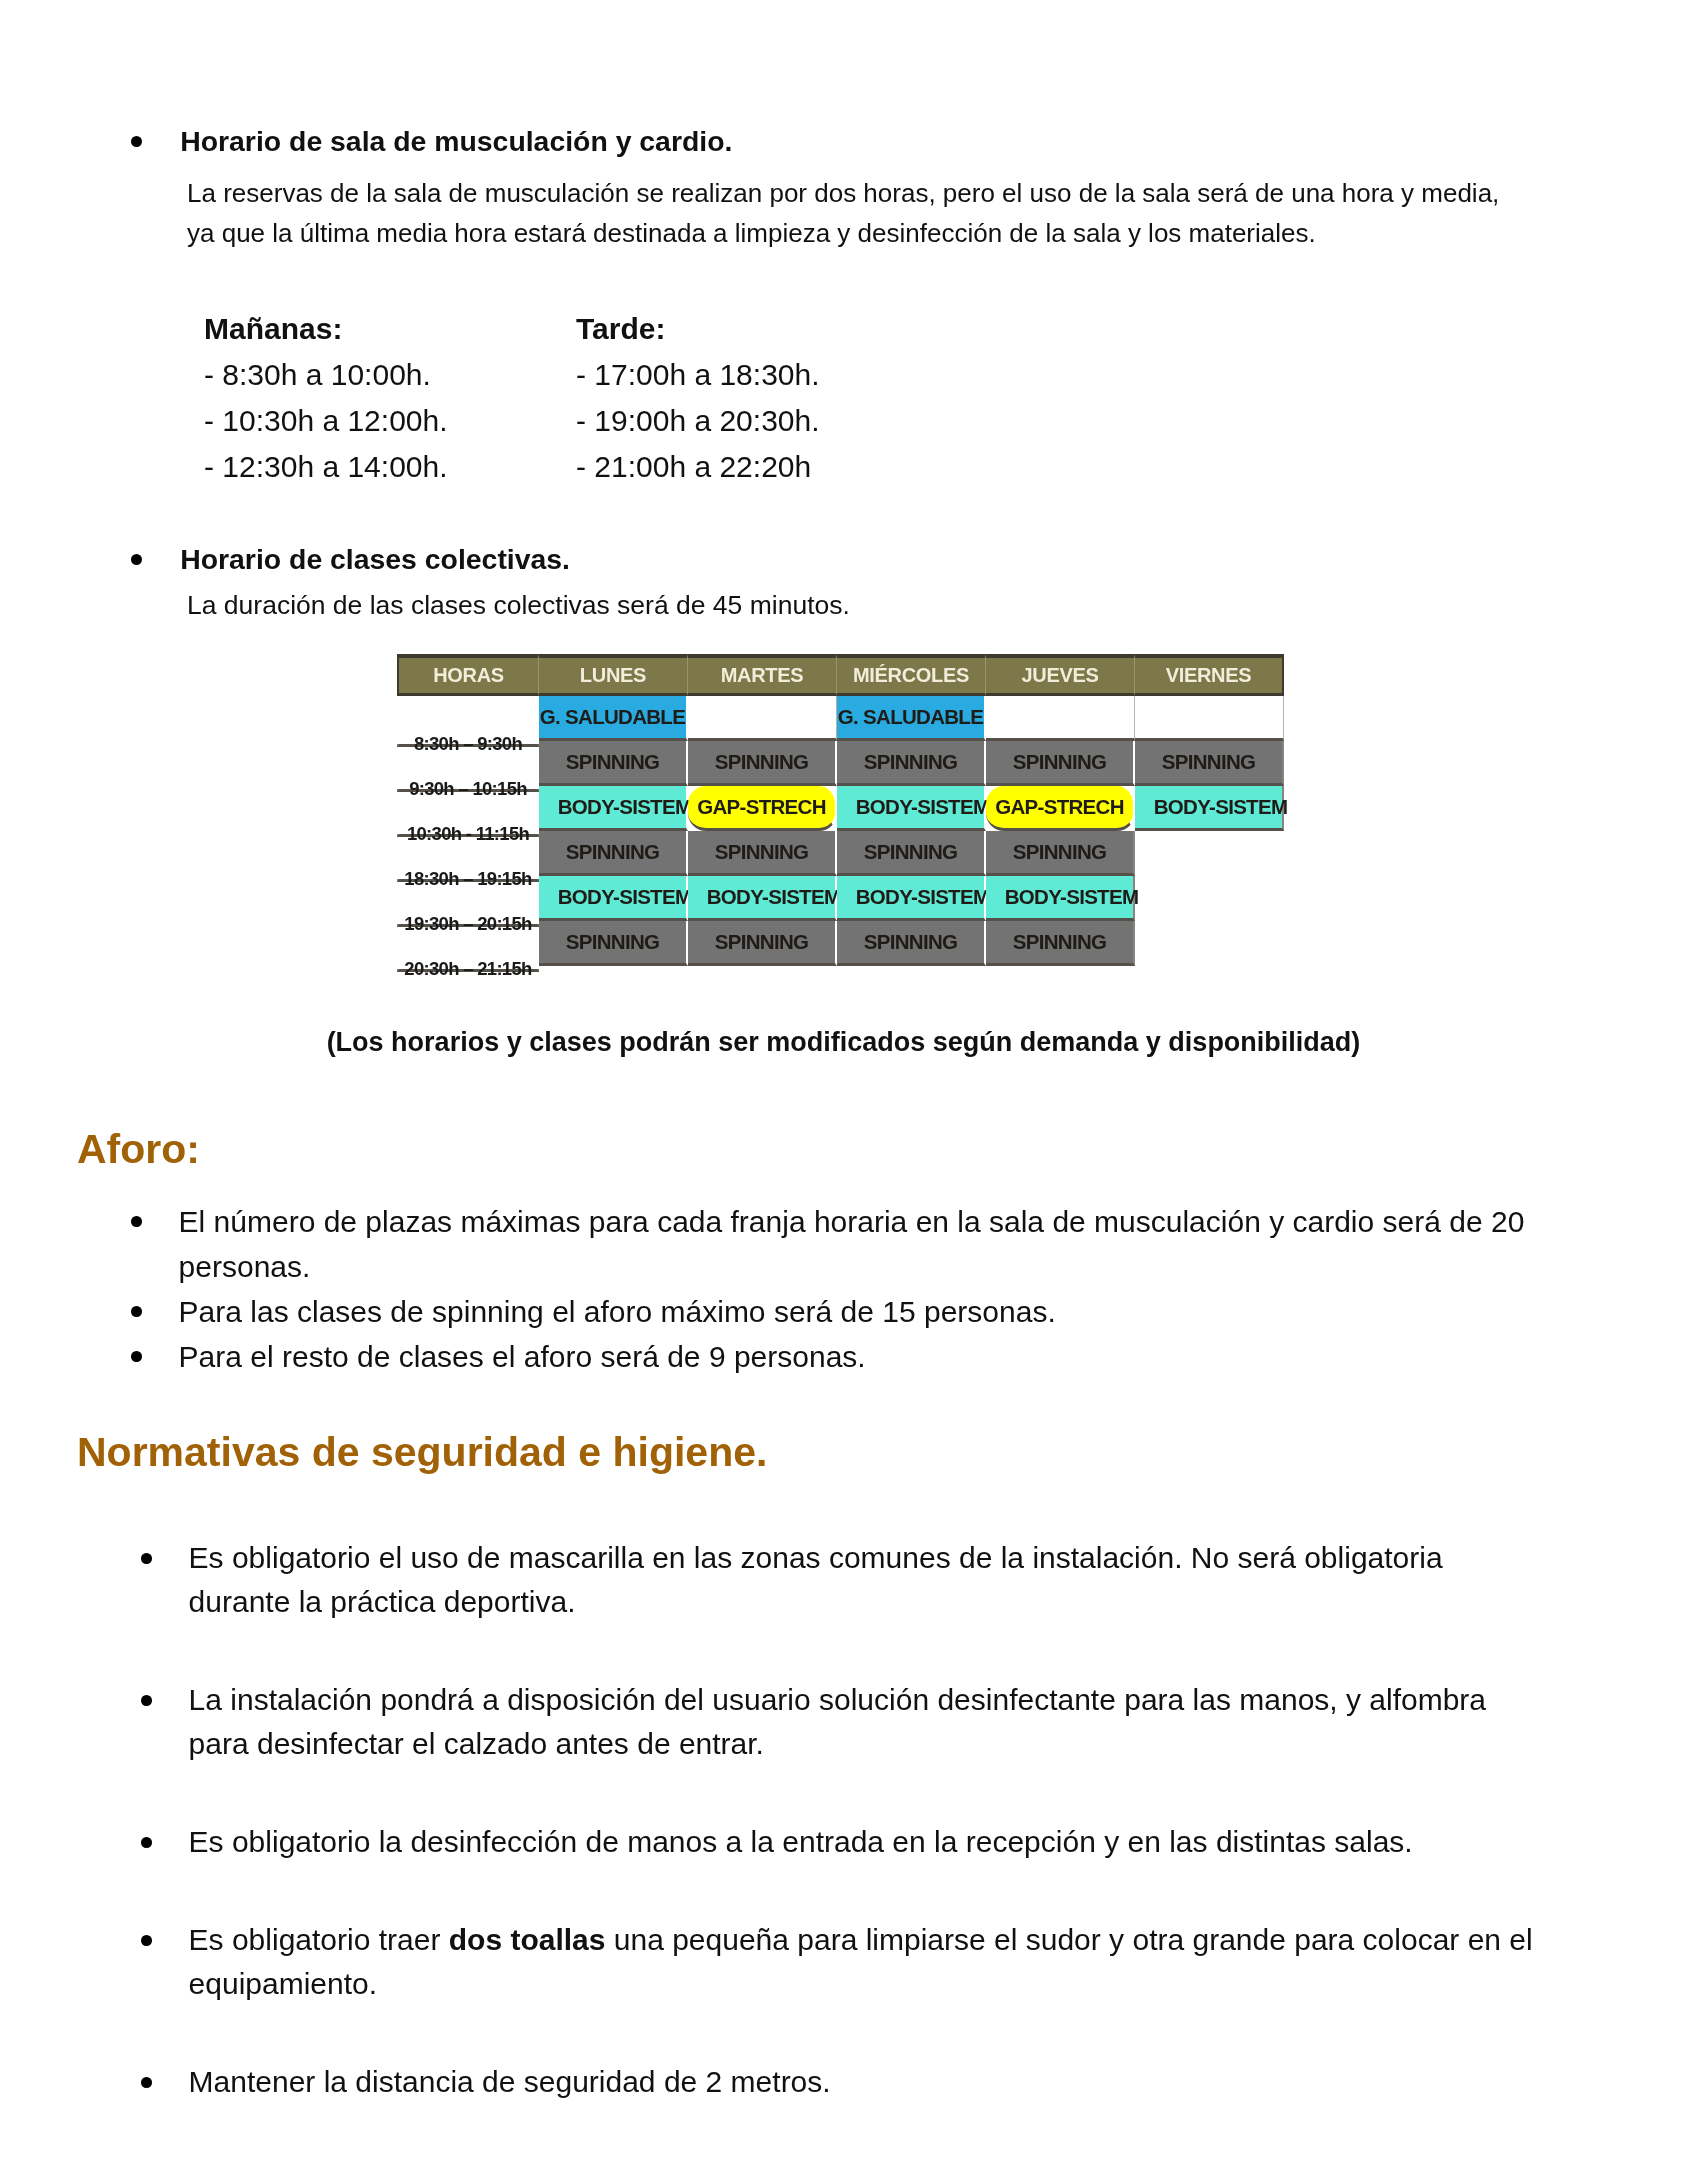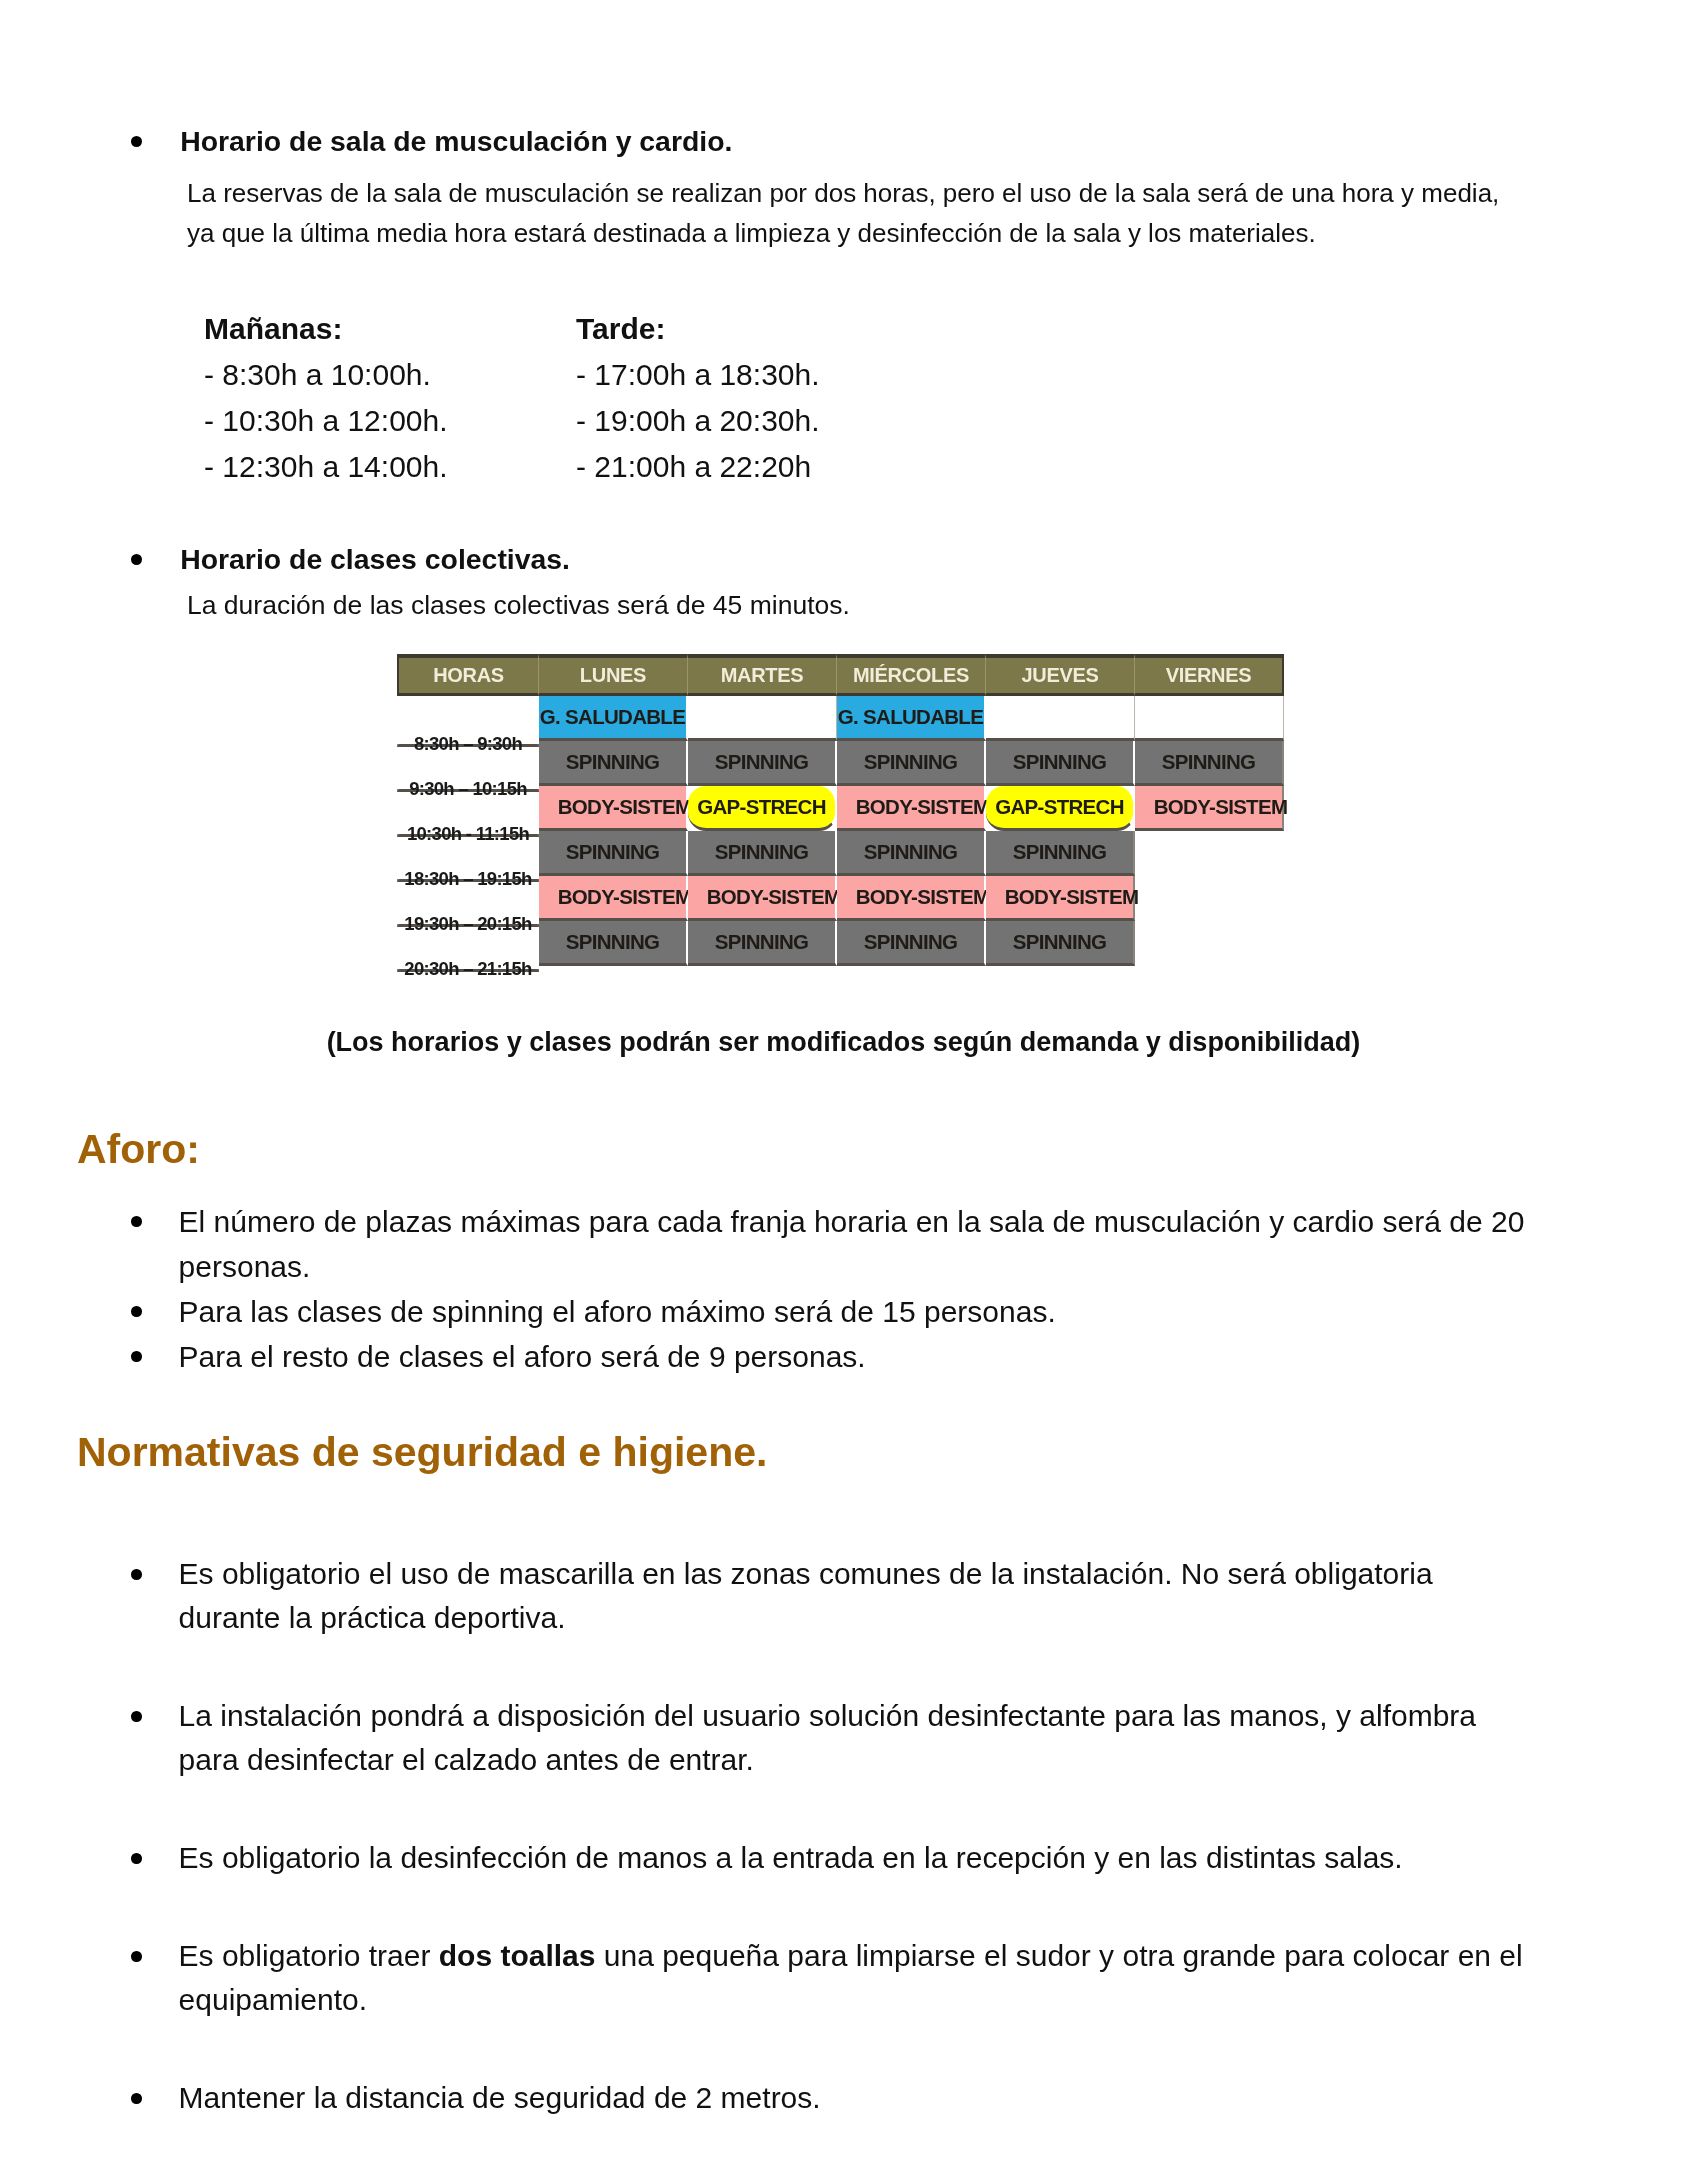--- a/index.html
+++ b/index.html
@@ -58,38 +58,38 @@
     border-right:2px solid #6F6A60;
     margin-top:48px;
   }
   .tc{
     font-size:20.5px;letter-spacing:-0.7px;color:#1F1B17;
     border-bottom:3.3px solid #55504A;
     border-right:2px solid #ffffff;
   }
   .tc[data-color="blue"]{background:#29ABE2;}
   .tc[data-color="orange"]{background:#737373;}
-  .tc[data-color="purple"]{background:#fca5a5;padding-left:24px;}
+  .tc[data-color="purple"]{background:#5eead4;padding-left:24px;}
   .tc[data-color="yellow"]{background:#FFFF00;border-radius:18px;}
   .tc[data-color="white"]{background:#ffffff;border-right:1.3px solid #B9B5AB;}
   .tc[data-color="none"]{background:transparent;border:none;}
   .clast{border-right:2px solid #8A857C;}
 
   .caption{
     position:absolute;left:0;top:1027px;width:1687px;
     text-align:center;font-size:27px;font-weight:bold;
   }
 
   
   .green-head{position:absolute;left:77px;font-size:41px;font-weight:bold;color:#a16207;line-height:46px;}
   .aforo-head{top:1126px;}
   .aforo-list{position:absolute;left:131px;top:1199px;width:1416px;font-size:30px;line-height:45px;}
   .aforo-list .btext{width:1356px;}
   .norm-head{top:1429px;}
-  .norm-list{position:absolute;left:131px;top:1536px;width:1416px;font-size:30px;line-height:44px;margin-top:16px;}
+  .norm-list{position:absolute;left:141px;top:1536px;width:1416px;font-size:30px;line-height:44px;}
   .norm-list .brow{margin-bottom:54px;}
   .norm-list .btext{width:1356px;}
   .bold{font-weight:bold;}
 </style>
 </head>
 <body>
 
 <div class="page">
 
   <div class="h-bullet sec1-head brow">

